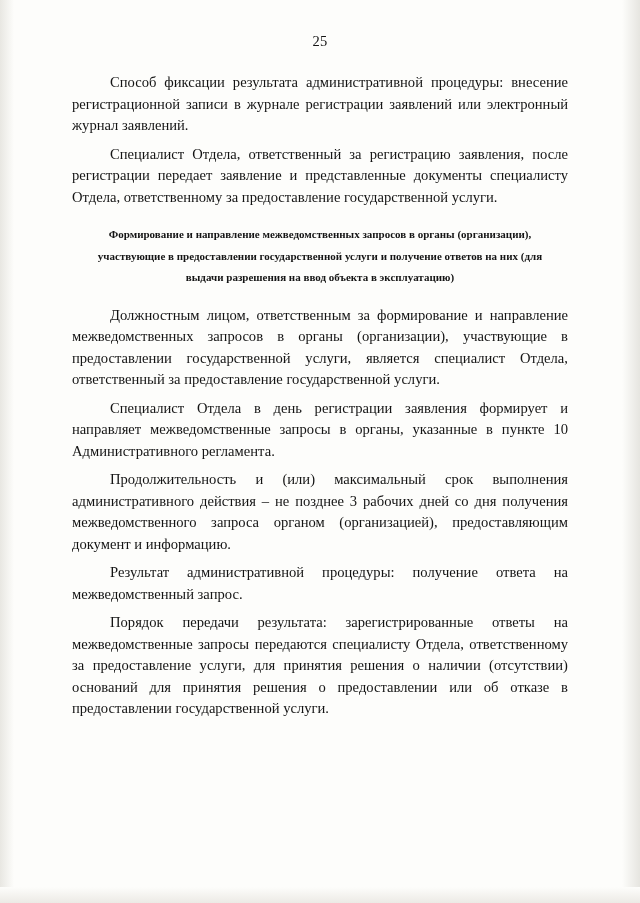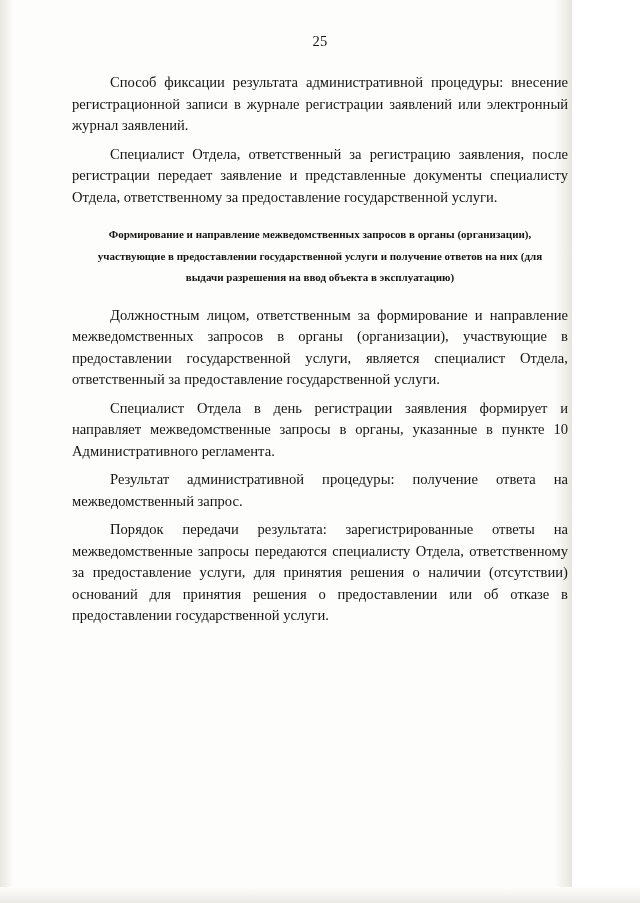--- a/index.html
+++ b/index.html
@@ -9,24 +9,23 @@
   }
   body {
     width: 640px;
     height: 903px;
     overflow: hidden;
     font-family: "Liberation Serif", serif;
     color: #141414;
   }
   .page {
     position: relative;
-    width: 556px;
+    width: 640px;
     height: 903px;
     background: #fdfdfb;
-    padding-left: 16px;
   }
   
   .scan-edge-left {
     position: absolute;
     top: 0; left: 0;
     width: 14px; height: 903px;
     background: linear-gradient(to right, #e8e7e2, #fdfdfb);
     pointer-events: none;
   }
   .scan-edge-right {
@@ -89,17 +88,18 @@
   <div class="page-number">25</div>
 
   <div class="content">
     <p>Способ фиксации результата административной процедуры: внесение регистрационной записи в журнале регистрации заявлений или электронный журнал заявлений.</p>
     <p class="gap-before">Специалист Отдела, ответственный за регистрацию заявления, после регистрации передает заявление и представленные документы специалисту Отдела, ответственному за предоставление государственной услуги.</p>
 
     <p class="heading">Формирование и направление межведомственных запросов в органы (организации), участвующие в предоставлении государственной услуги и получение ответов на них (для выдачи разрешения на ввод объекта в эксплуатацию)</p>
 
     <p class="gap-before">Должностным лицом, ответственным за формирование и направление межведомственных запросов в органы (организации), участвующие в предоставлении государственной услуги, является специалист Отдела, ответственный за предоставление государственной услуги.</p>
     <p class="gap-before">Специалист Отдела в день регистрации заявления формирует и направляет межведомственные запросы в органы, указанные в пункте 10 Административного регламента.</p>
+    <p class="gap-before">Продолжительность и (или) максимальный срок выполнения административного действия – не позднее 3 рабочих дней со дня получения межведомственного запроса органом (организацией), предоставляющим документ и информацию.</p>
     <p class="gap-before">Результат административной процедуры: получение ответа на межведомственный запрос.</p>
     <p class="gap-before">Порядок передачи результата: зарегистрированные ответы на межведомственные запросы передаются специалисту Отдела, ответственному за предоставление услуги, для принятия решения о наличии (отсутствии) оснований для принятия решения о предоставлении или об отказе в предоставлении государственной услуги.</p>
 
   </div>
 </div>
 
 </body></html>

